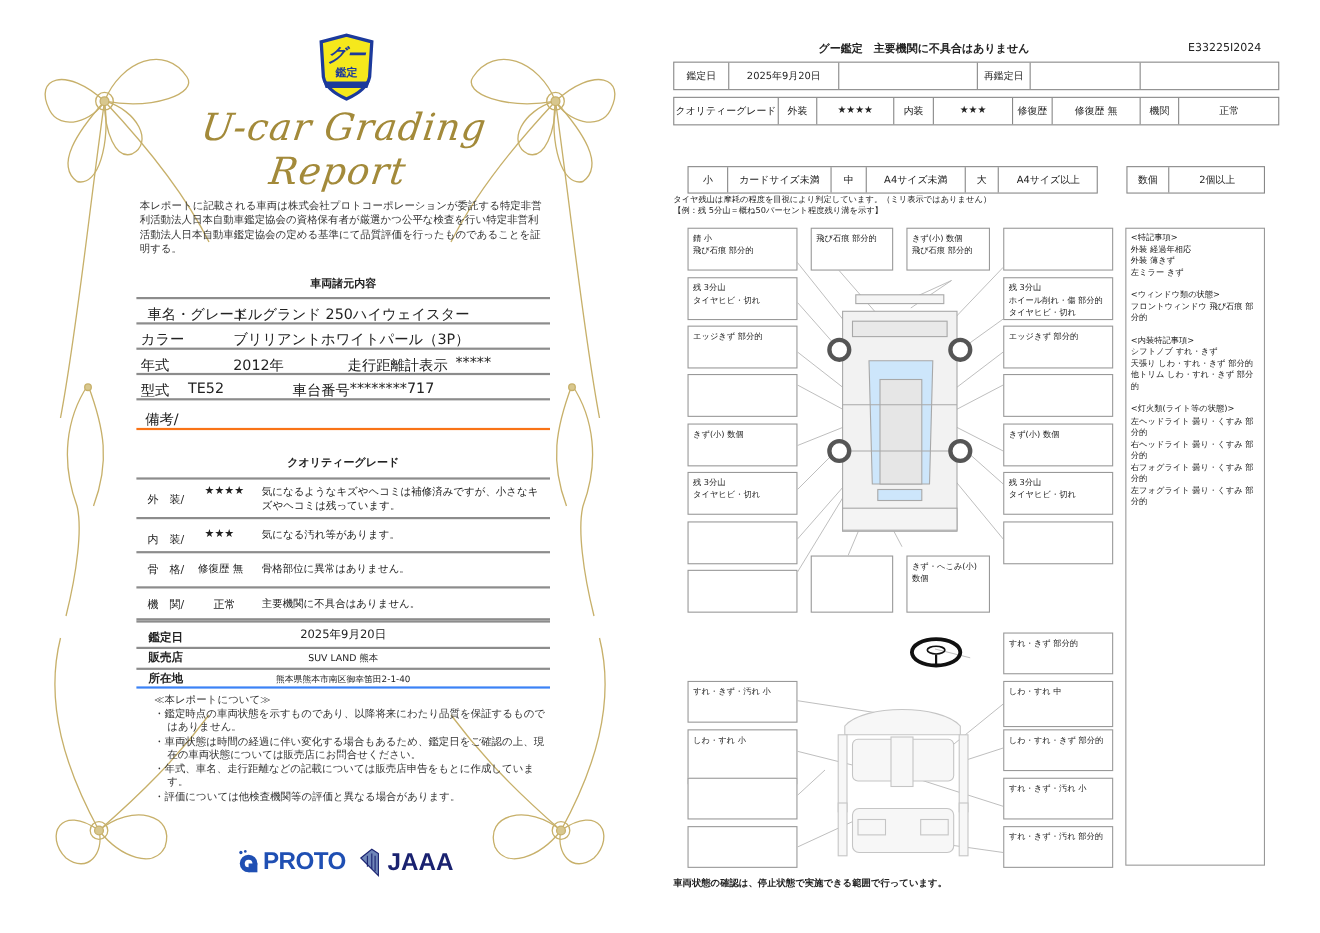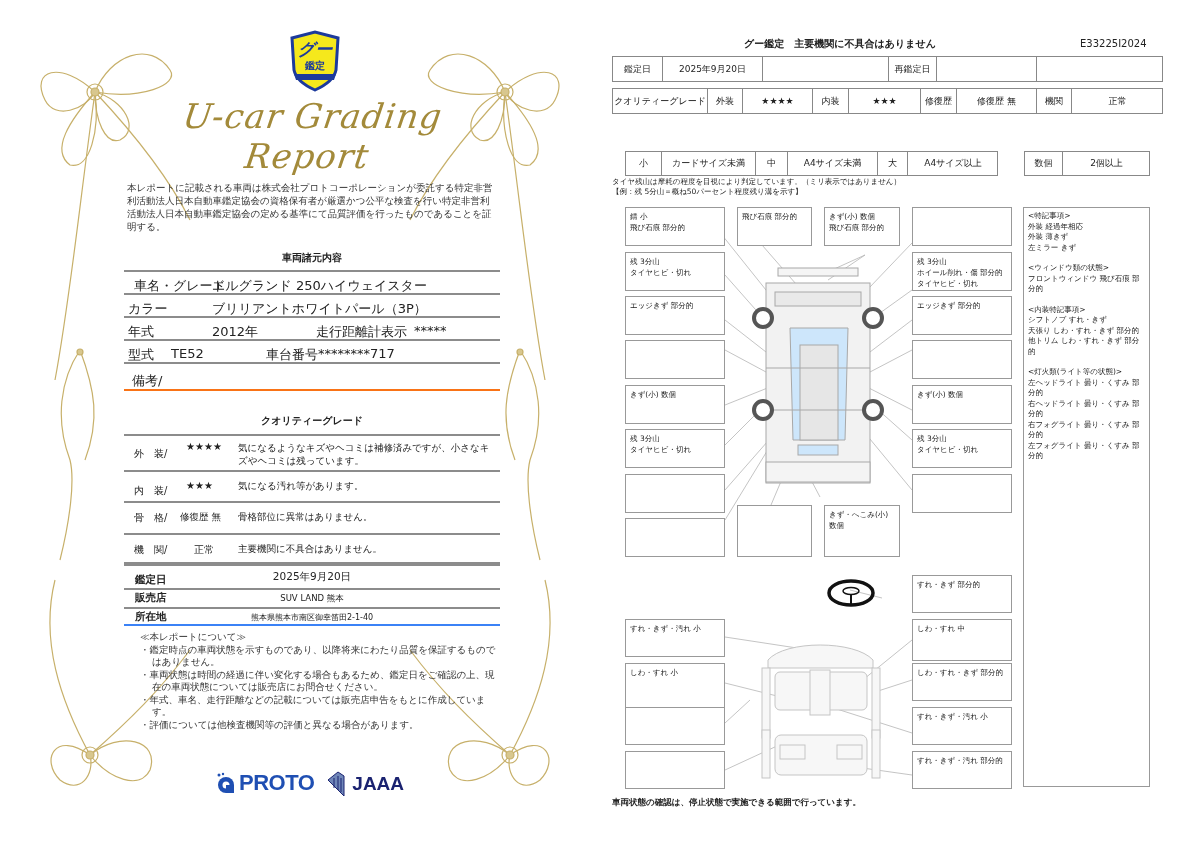--- a/index.html
+++ b/index.html
@@ -27,21 +27,21 @@
   .info-table { position: absolute; left: 124px; top: 564px; width: 376px; }
   .info-row { position: relative; border-top: 2px solid #8c8c8c; font-size: 10.5px; font-weight: bold; height: 19px; }
   .info-row:first-child { height: 24px; }
   .info-row:last-child { border-bottom: 2px solid #3b82f6; }
   .info-row .lbl { position: absolute; left: 11px; top: 4px; }
   .info-row .val { position: absolute; left: 0; width: 376px; text-align: center; font-weight: normal; top: 4px; }
   .notes { position: absolute; left: 140px; top: 631px; width: 360px; font-family: "DejaVu Serif", serif; font-size: 9.5px; line-height: 12.5px; color: #333; }
   .notes li { list-style: none; padding-left: 12px; text-indent: -12px; }
   .logos { position: absolute; left: 215px; top: 770px; height: 30px; display: flex; align-items: flex-start; gap: 12px; }
   .logo-proto { color: #1f4fb3; font-weight: bold; font-size: 22px; letter-spacing: -0.5px; font-family: "Liberation Sans", sans-serif; }
-  .logo-jaaa { color: #1a2270; font-weight: bold; font-size: 19px; font-family: "Liberation Sans", sans-serif; }
+  .logo-jaaa { color: #1a2270; font-weight: bold; font-size: 22px; font-family: "Liberation Sans", sans-serif; }
 
   
   #right { position: absolute; left: 600px; top: 0; width: 600px; height: 848px; font-size: 9px; }
   .cs-title { position: absolute; left: 140px; top: 37px; width: 200px; text-align: center; font-size: 10px; font-weight: bold; }
   .cs-id { position: absolute; left: 480px; top: 38px; font-size: 10px; }
   .box { position: absolute; border: 1px solid #888; background: #fff; }
   .cell { position: absolute; top: 0; height: 100%; border-right: 1px solid #888; display: flex; align-items: center; justify-content: center; font-size: 9px; }
   .cell:last-child { border-right: none; }
   .frame { position: absolute; left: 12px; top: 119px; width: 551px; height: 678px; border: 1px solid #888; }
   .desc-title { position: absolute; left: 0; top: 0; width: 100%; height: 25px; border-bottom: 1px solid #888; text-align: center; font-size: 10px; font-weight: bold; line-height: 25px; }

